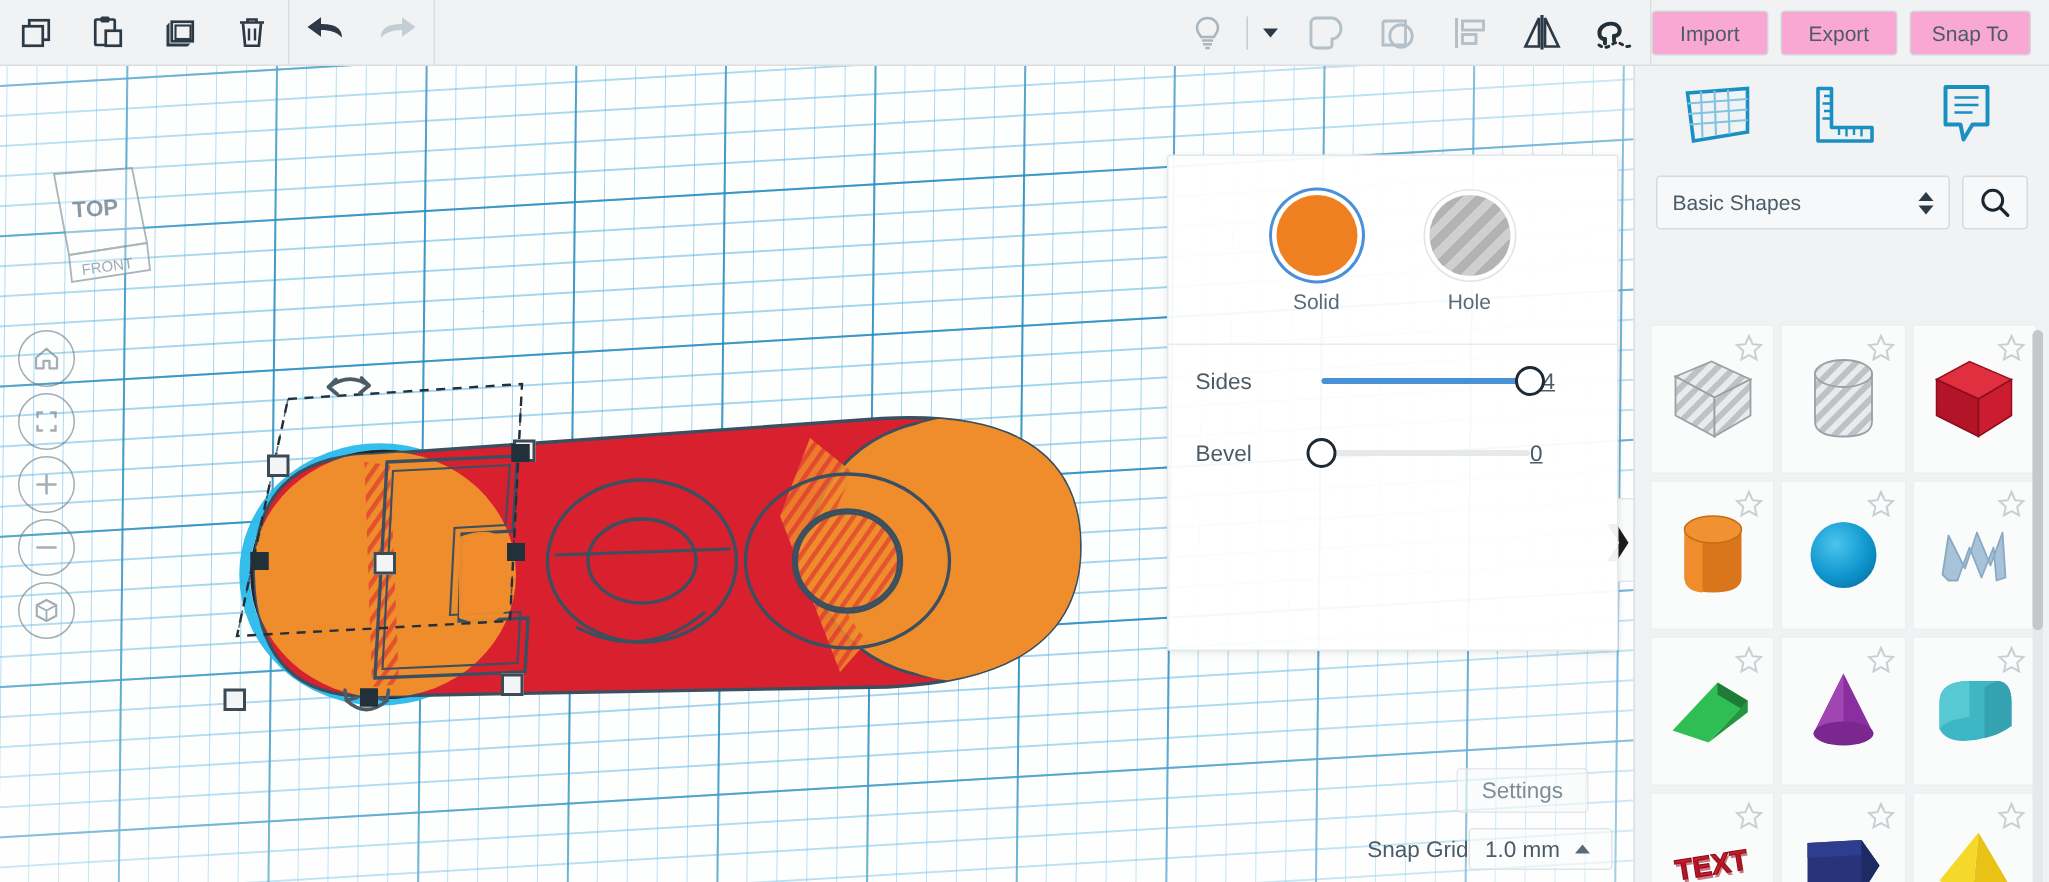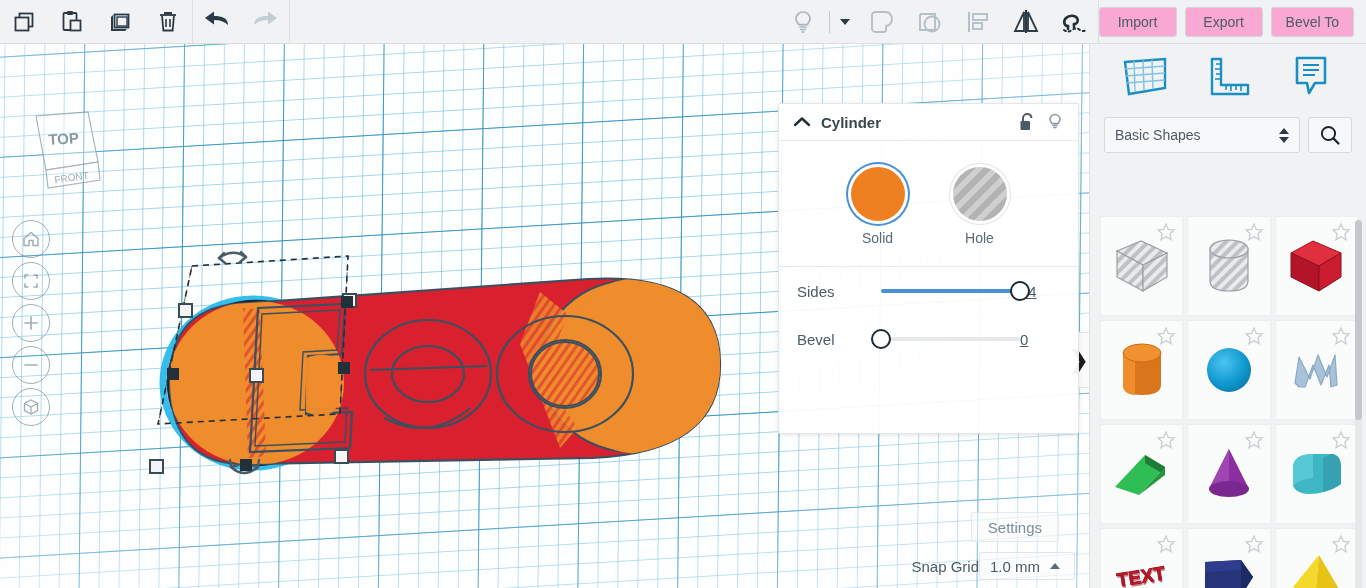--- a/index.html
+++ b/index.html
@@ -301,21 +301,21 @@
           <path d="M5 22 q4 3 8 0 q4 -3 8 0 q3 2 6 0" fill="none" stroke="#22303a" stroke-width="2" stroke-dasharray="2 3" stroke-linecap="round"></path>
         </svg>
       </div>
     </div>
 
     <div class="tb-sep"></div>
 
     <div class="actions">
       <button class="act-btn">Import</button>
       <button class="act-btn">Export</button>
-      <button class="act-btn">Bevel To</button>
+      <button class="act-btn">Snap To</button>
     </div>
   </div>
 
   <div class="canvas">
     <div class="grid-wrap">
       <div class="grid-minor"></div>
       <div class="grid-major"></div>
     </div>
     <div class="grid-fade"></div>
 
@@ -438,40 +438,20 @@
     <div class="settings-btn">Settings</div>
     <div class="snapgrid-row">
       <span class="snapgrid-label">Snap Grid</span>
       <div class="snapgrid-select">
         <span>1.0 mm</span>
         <span class="caret-up"></span>
       </div>
     </div>
 
     <div class="inspector">
-      <div class="insp-head">
-        <span class="insp-chevron">
-          <svg width="18" height="14" viewBox="0 0 18 14">
-            <path d="M2 10 L9 3.5 L16 10" fill="none" stroke="#22303a" stroke-width="2.4" stroke-linecap="round" stroke-linejoin="round"></path>
-          </svg>
-        </span>
-        <span class="insp-title">Cylinder</span>
-        <span class="insp-icobtn">
-          <svg width="18" height="20" viewBox="0 0 18 20">
-            <path d="M5 9 V6.2 C5 3.6 7 2 9.3 2 C11.6 2 13.4 3.6 13.4 6" fill="none" stroke="#4c5b66" stroke-width="2"></path>
-            <rect x="2.5" y="9" width="9.5" height="9" rx="1" fill="#4c5b66"></rect>
-          </svg>
-        </span>
-        <span class="insp-icobtn">
-          <svg width="18" height="20" viewBox="0 0 18 20">
-            <path d="M9 2.5 C5.9 2.5 4 4.8 4 7.3 C4 9.3 5.4 10.3 6 11.6 L12 11.6 C12.6 10.3 14 9.3 14 7.3 C14 4.8 12.1 2.5 9 2.5 Z" fill="none" stroke="#8d9aa3" stroke-width="1.6"></path>
-            <path d="M6.5 13.5 H11.5 M7.3 15.6 H10.7" stroke="#8d9aa3" stroke-width="1.5"></path>
-          </svg>
-        </span>
-      </div>
 
       <div class="insp-body">
         <div class="swatch-row">
           <div class="swatch-col">
             <div class="swatch solid"></div>
             <span class="swatch-label">Solid</span>
           </div>
           <div class="swatch-col">
             <div class="swatch hole"></div>
             <span class="swatch-label">Hole</span>

